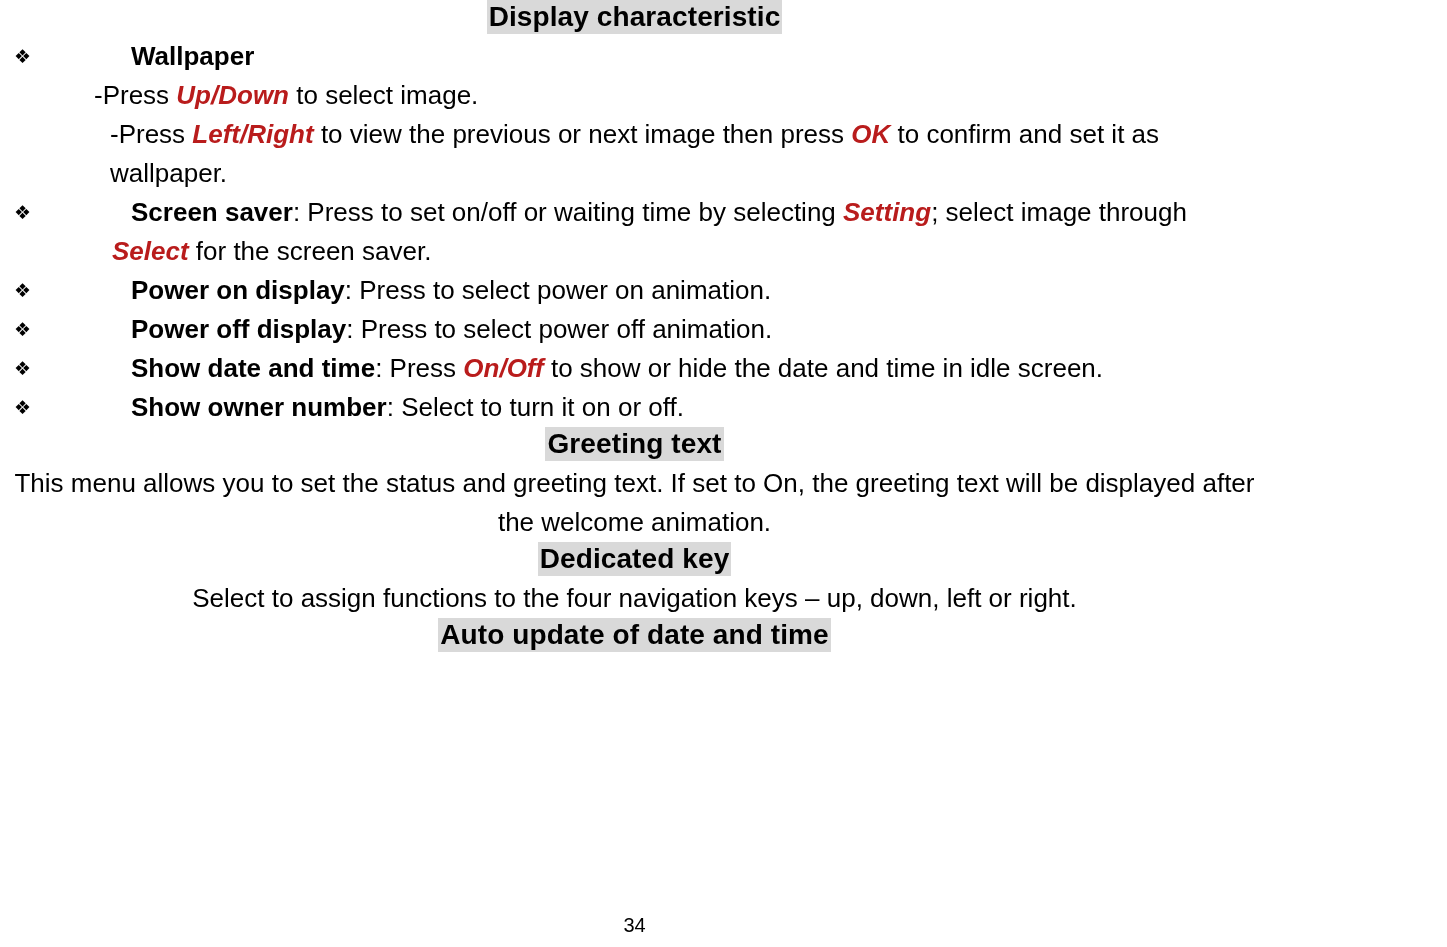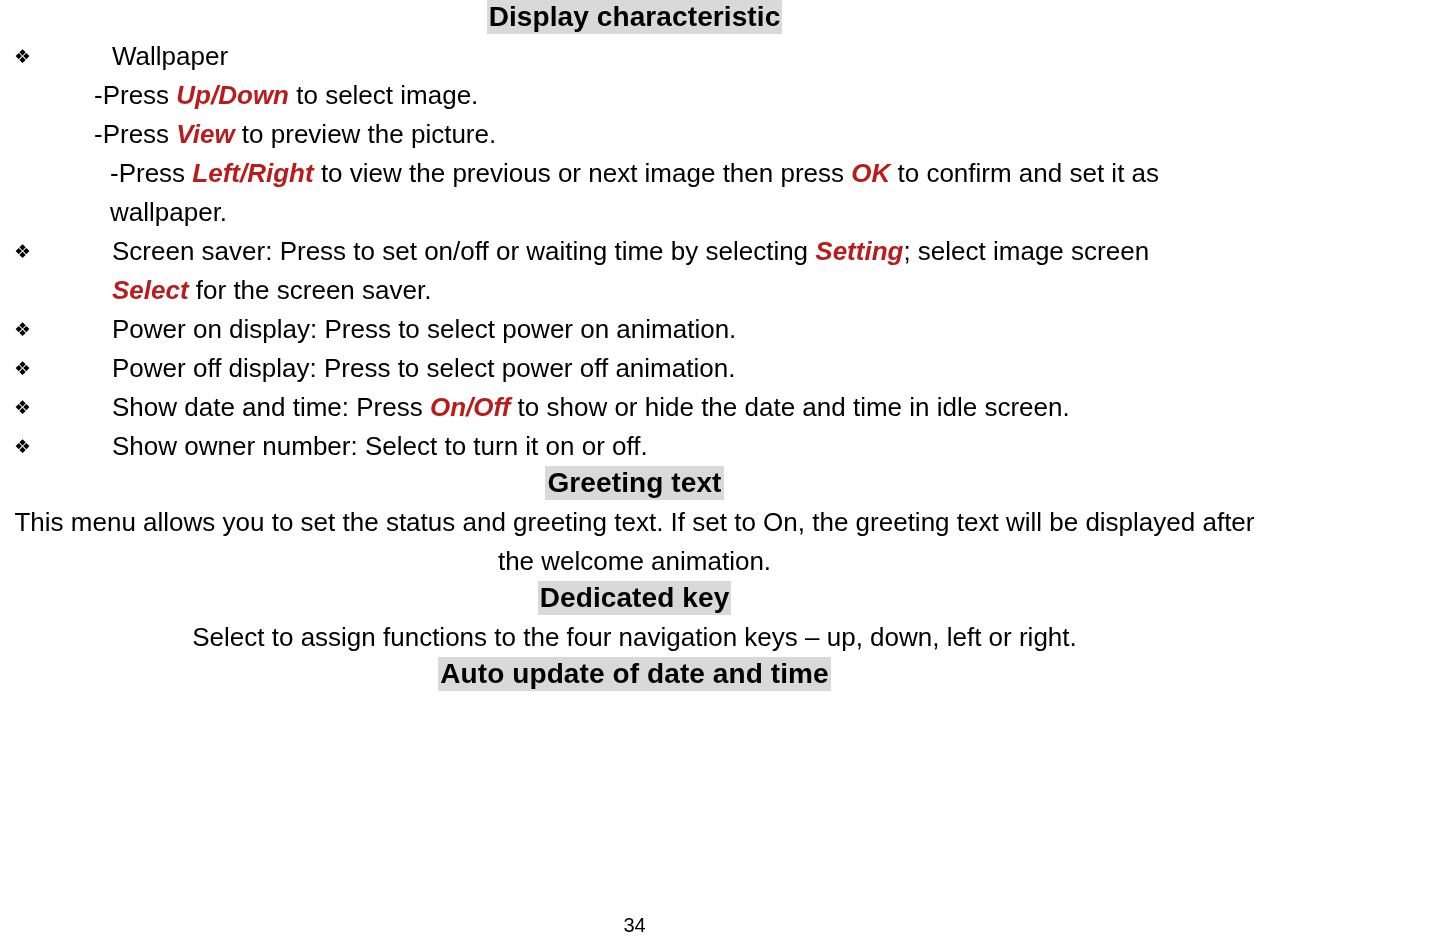--- a/index.html
+++ b/index.html
@@ -72,21 +72,21 @@
   }
   .sub-line.indent2 {
     padding-left: 106px;
   }
   .cont-line {
     padding-left: 108px;
     font-size: 26px;
     line-height: 39px;
   }
 
-  b.kw { font-weight: normal; }
+  b.kw { font-weight: bold; margin-left: 19px; }
   i.blue {
     color: #b91c1c;
     font-weight: bold;
     font-style: italic;
   }
   .spacer-xs { height: 3px; }
 
   
   .page-number {
     position: absolute;
@@ -111,29 +111,28 @@
 
   <div class="bullet-row">
     <span class="bullet-marker">❖</span>
     <span class="bullet-body">
       <b class="kw">Wallpaper</b>
     </span>
   </div>
 
   <div class="sub-line"><span>-Press </span><i class="blue">Up/Down</i><span> to select image.</span></div>
 
-  <div class="sub-line"><span>-Press </span><i class="blue">View</i><span> to preview the picture.</span></div>
 
   <div class="sub-line indent2"><span>-Press </span><i class="blue">Left/Right</i><span> to view the previous or next image then press </span><i class="blue">OK</i><span> to confirm and set it as</span></div>
 
   <div class="sub-line indent2">wallpaper.</div>
 
   <div class="bullet-row">
     <span class="bullet-marker">❖</span>
-    <span class="bullet-body"><b class="kw">Screen saver</b><span>: Press to set on/off or waiting time by selecting </span><i class="blue">Setting</i><span>; select image screen</span></span>
+    <span class="bullet-body"><b class="kw">Screen saver</b><span>: Press to set on/off or waiting time by selecting </span><i class="blue">Setting</i><span>; select image through</span></span>
   </div>
   <div class="cont-line"><i class="blue">Select</i><span> for the screen saver.</span></div>
 
   <div class="bullet-row">
     <span class="bullet-marker">❖</span>
     <span class="bullet-body"><b class="kw">Power on display</b><span>: Press to select power on animation.</span></span>
   </div>
 
   <div class="bullet-row">
     <span class="bullet-marker">❖</span>

